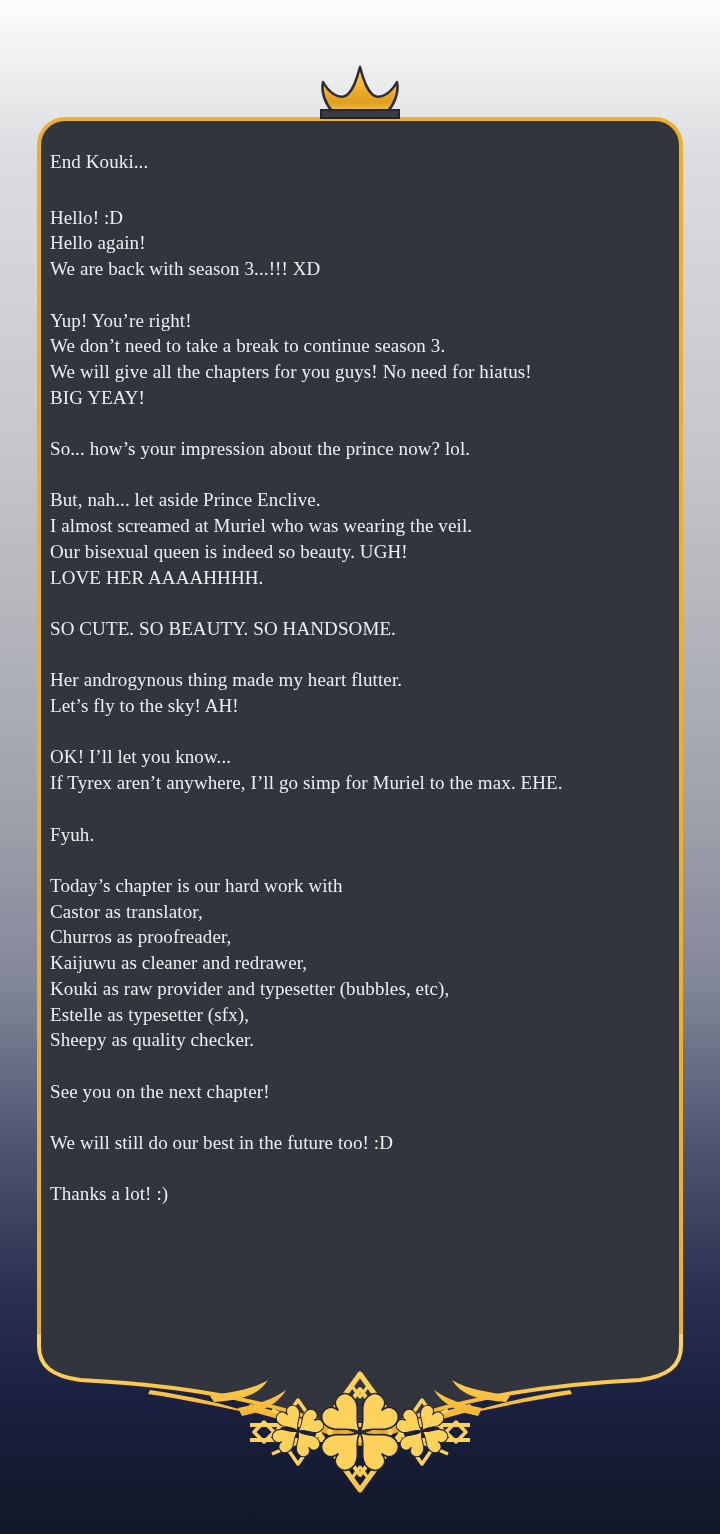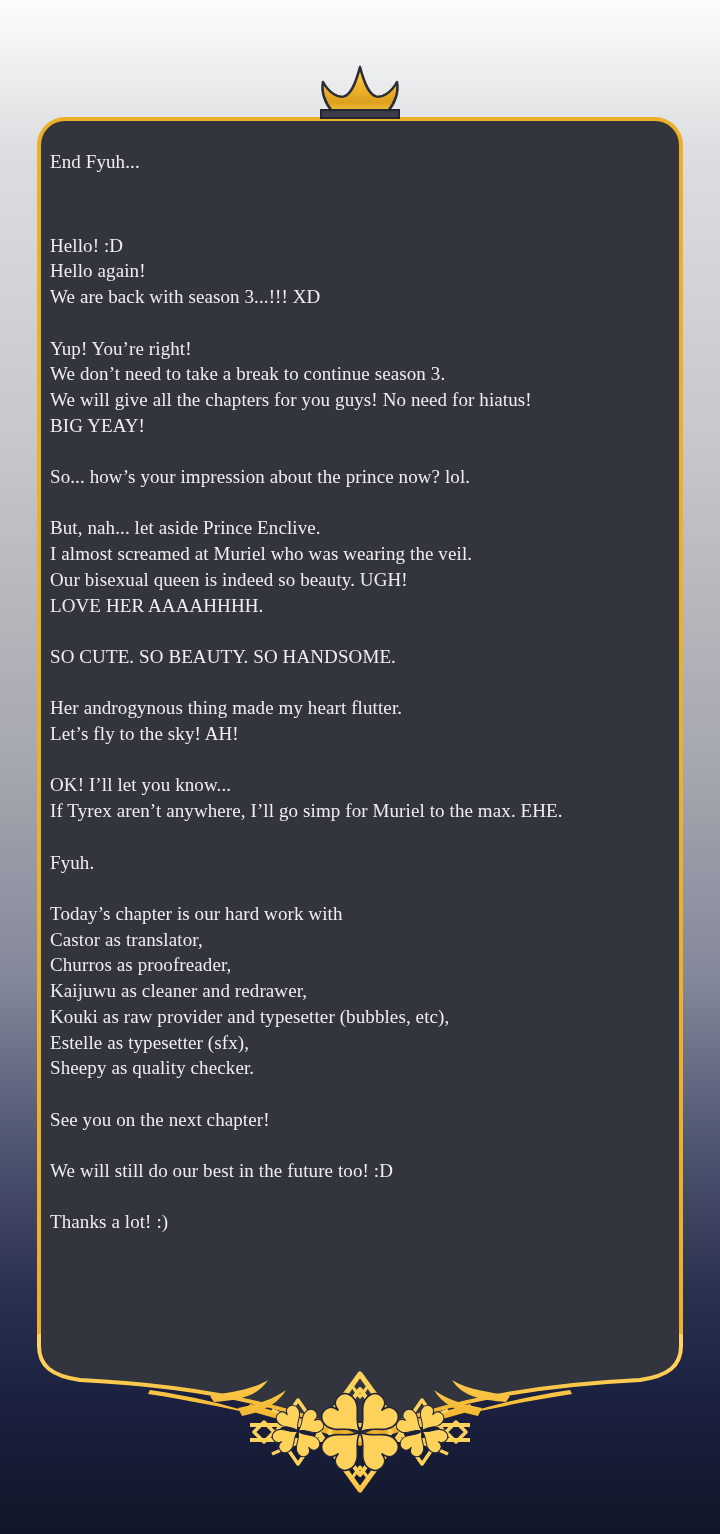--- a/index.html
+++ b/index.html
@@ -34,21 +34,21 @@
   .flourish {
     position: absolute; left: 0; top: 1334px; width: 720px; height: 170px;
   }
   .notes {
     position: absolute; left: 50px; top: 149px; width: 610px;
     color: #edeef0;
     font-size: 19px; line-height: 25.7px;
     letter-spacing: 0.1px;
   }
   .notes-title { white-space: pre-line; }
-  .notes-body { white-space: pre-line; margin-top: 58px; }
+  .notes-body { white-space: pre-line; margin-top: 30px; }
 </style>
 </head>
 <body>
 
 <div class="page-bg"></div>
 
 <div class="card"></div>
 
 <svg class="crown" viewBox="0 0 98 62" aria-hidden="true">
   <defs>
@@ -58,21 +58,21 @@
       <stop offset="0.8" stop-color="#dd9f1f"></stop>
       <stop offset="1" stop-color="#f6c43e"></stop>
     </linearGradient>
   </defs>
   <path d="M21,51 C14,43 10,32 12,22 C18,33 28,39 34,36 C41,33 45,22 49,7
            C53,22 57,33 64,36 C70,39 80,33 86,22 C88,32 84,43 77,51 Z" fill="url(#goldC)" stroke="#2a2d37" stroke-width="2.5" stroke-linejoin="round"></path>
   <rect x="10" y="50" width="78" height="8" fill="#3a3d47" stroke="#23252e" stroke-width="2"></rect>
 </svg>
 
 <div class="notes">
-  <div class="notes-title">End Fyuh...</div>
+  <div class="notes-title">End Kouki...</div>
   <div class="notes-body">Hello! :D
 Hello again!
 We are back with season 3...!!! XD
 
 Yup! You’re right!
 We don’t need to take a break to continue season 3.
 We will give all the chapters for you guys! No need for hiatus!
 BIG YEAY!
 
 So... how’s your impression about the prince now? lol.

